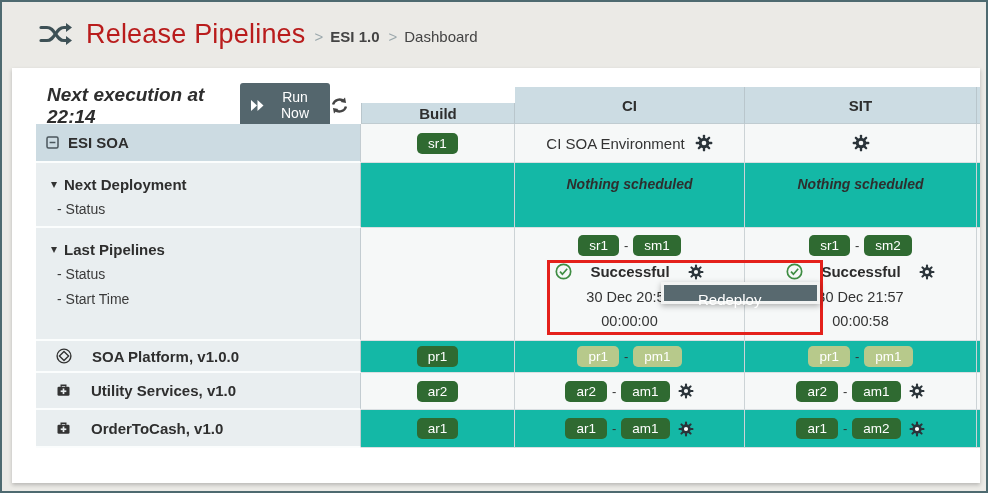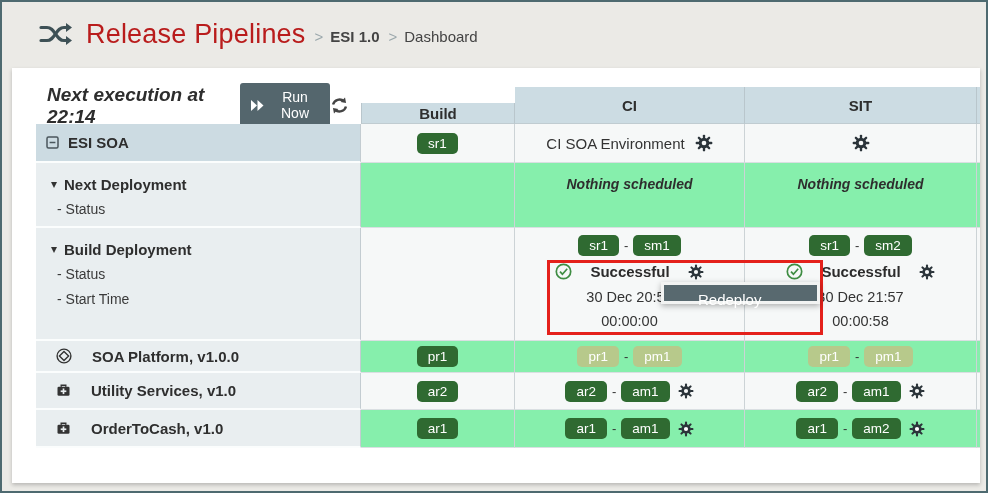--- a/index.html
+++ b/index.html
@@ -42,21 +42,21 @@
   .lcell { background:#e9eef0; border-right:1px solid #c3ccd1; border-bottom:2px solid #fbfdfd;
            font-size:15px; color:#2e2e2e; }
   .lcell.esisoa { background:#ccdbe2; display:flex; align-items:center; padding-left:10px; gap:9px;
                   font-weight:bold; }
   .lcell.group { padding:9px 0 0 15px; }
   .group-title { display:flex; align-items:center; gap:7px; font-weight:bold; height:24px; }
   .caret { font-size:12px; color:#333; }
   .subrow { padding-left:6px; font-size:14px; color:#3a3a3a; height:25px; display:flex; align-items:center; }
   .lcell.app { display:flex; align-items:center; padding-left:20px; gap:20px; font-weight:bold; }
 
-  .dcell { border-right:1px solid #ccd3d6; border-bottom:1px solid #dadfe2; background:#86efac;
+  .dcell { border-right:1px solid #ccd3d6; border-bottom:1px solid #dadfe2; background:#14b8a6;
            display:flex; align-items:center; justify-content:center; font-size:15px; }
   .dcell.tint { background:#f6f8f8; }
   .dcell.topalign { align-items:flex-start; padding-top:13px; }
   .nothing { font-style:italic; font-weight:bold; font-size:14px; color:#2e2e2e; }
 
   .stack { display:flex; flex-direction:column; align-items:center; padding-top:7px; gap:5px;
            justify-content:flex-start; }
   .line { display:flex; align-items:center; }
   .status-line { gap:18px; font-weight:bold; font-size:15px; color:#2c2c2c; height:21px; }
   .dt { font-size:14.5px; color:#333; height:19px; display:flex; align-items:center; }
@@ -202,21 +202,21 @@
         <span class="nothing">Nothing scheduled</span>
       </div>
       <div class="dcell topalign">
         <span class="nothing">Nothing scheduled</span>
       </div>
       <div class="dcell"></div>
 
       <div class="lcell group">
         <div class="group-title">
           <span class="caret">▾</span>
-          <span>Build Deployment</span>
+          <span>Last Pipelines</span>
         </div>
         <div class="subrow">- Status</div>
         <div class="subrow">- Start Time</div>
       </div>
       <div class="dcell tint"></div>
       <div class="dcell tint stack">
         <div class="line">
           <span class="badge">sr1</span>
           <span class="dash">-</span>
           <span class="badge">sm1</span>

